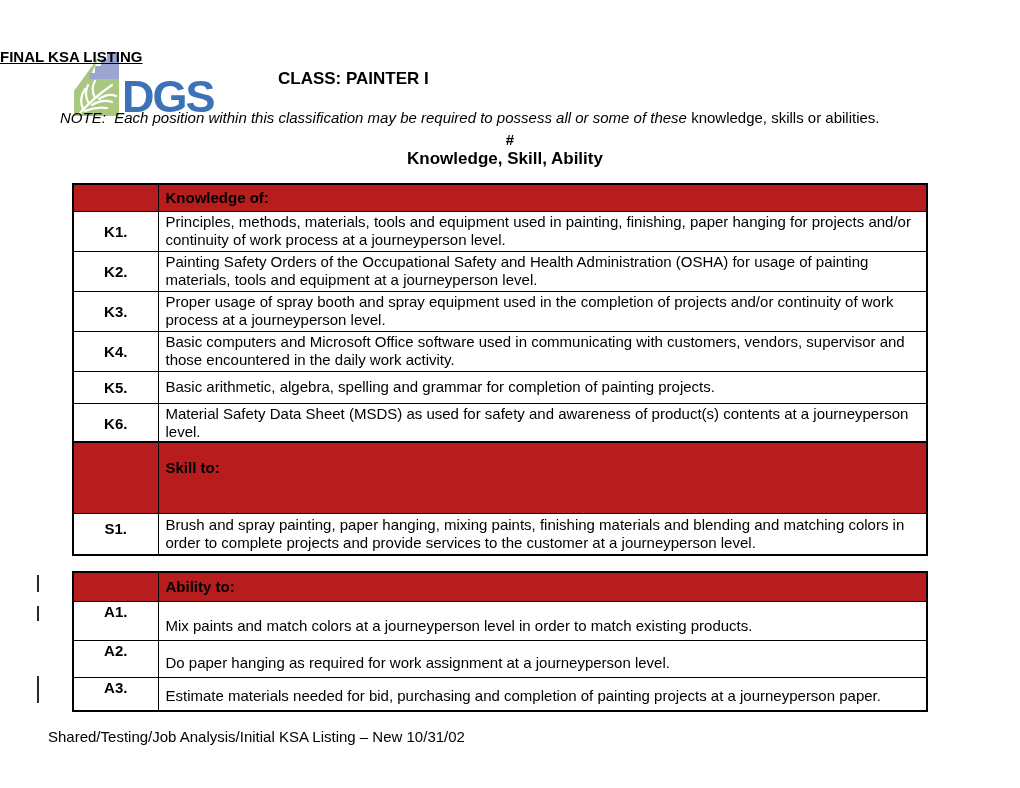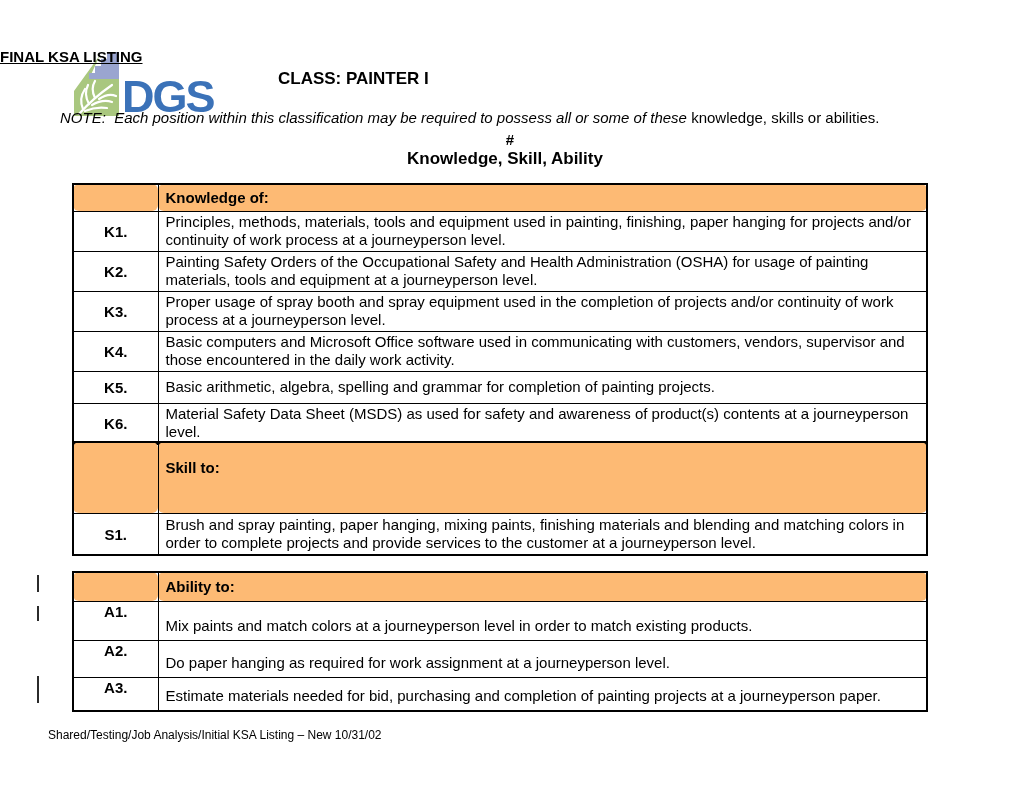--- a/index.html
+++ b/index.html
@@ -32,41 +32,41 @@
     font-size:17px; font-weight:bold;
   }
   
   table.ksa {
     position:absolute; left:72px; width:856px;
     border-collapse:collapse; table-layout:fixed;
     border:2px solid #000;
   }
   table.ksa col.c1 { width:85px; }
   table.ksa td { border:1px solid #000; font-size:15px; }
-  tr.hdr-row td { background:#fdba74;border-radius:6px; }
+  tr.hdr-row td { background:#b91c1c; }
   td.hdr { font-size:17px; font-weight:bold; padding:2px 7px; vertical-align:middle; }
   td.lbl { text-align:center; font-weight:bold; vertical-align:middle; padding:0 2px; }
   td.txt { padding:1px 7px 2px 7px; line-height:18px; vertical-align:middle; }
   .t-knowledge { top:183px; }
   .t-skill     { top:441px; }
   .t-ability   { top:571px; }
   .t-skill td.hdr { vertical-align:top; padding-top:16px;margin-left:20px; }
-  .t-skill td.lbl { vertical-align:top; padding-top:12px; }
+  .t-skill td.lbl { vertical-align:top; padding-top:6px; }
   .t-skill td.txt { vertical-align:top; padding-top:2px; }
   .t-ability td.lbl { vertical-align:top; padding-top:1px; }
   .t-ability td.txt { vertical-align:bottom; padding-bottom:5px; }
   
   .rh27{height:27px} .rh29{height:29px} .rh32{height:32px} .rh34{height:34px}
   .rh36{height:36px} .rh37{height:37px} .rh39{height:39px} .rh40{height:40px}
   .rh71{height:71px}
   
   .revbar { position:absolute; left:37px; width:2px; background:#2b2b2b; }
   
   .footer {
-    position:absolute; top:728px; left:48px; font-size:12px;
+    position:absolute; top:728px; left:48px; font-size:15px;
   }
 </style>
 </head>
 <body>
 
 <div class="page">
 
   <div class="logo">
     <svg width="160" height="70" viewBox="0 0 160 70">
       <polygon points="28,5 2,41 2,66 47,66 47,29 17,29" fill="#a9c77f"></polygon>

